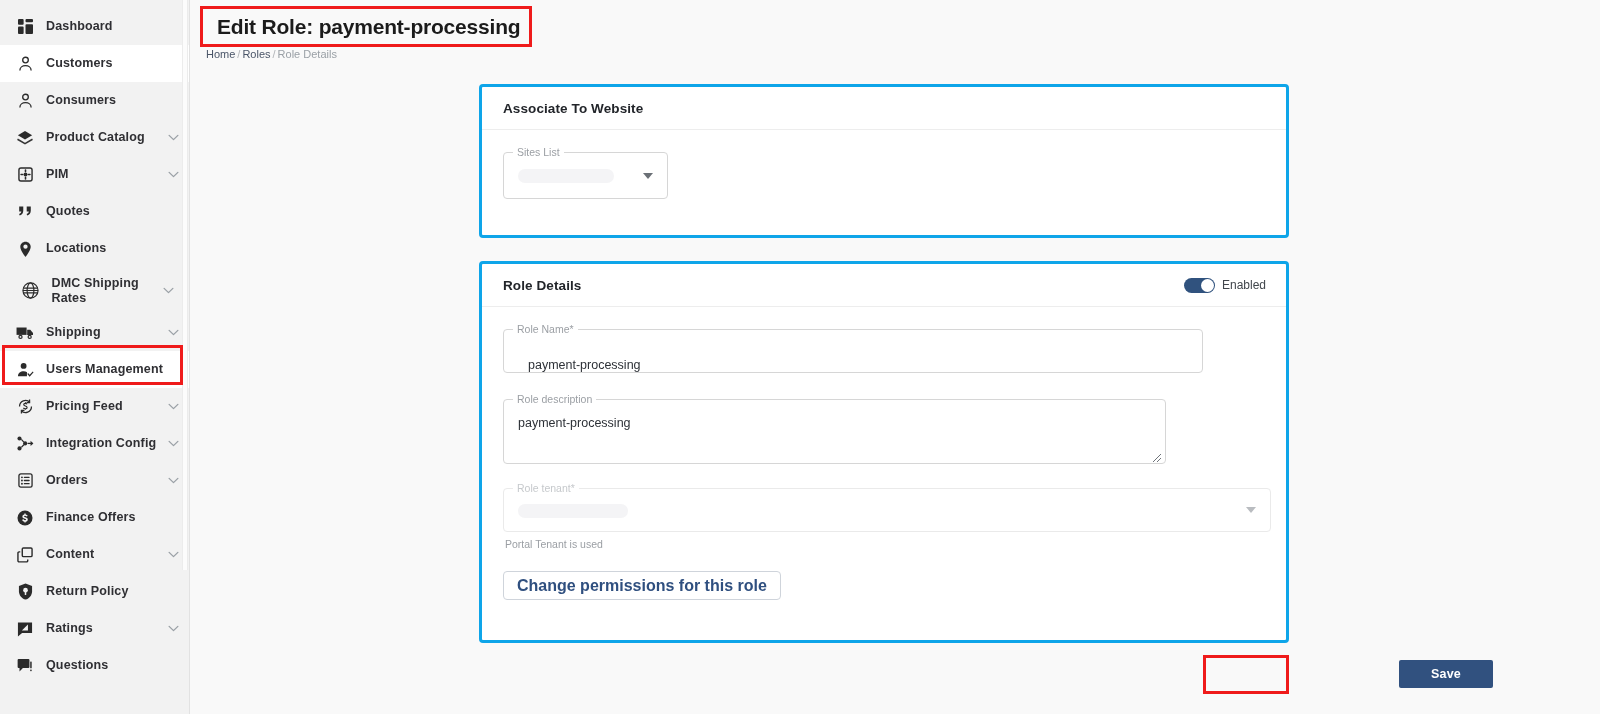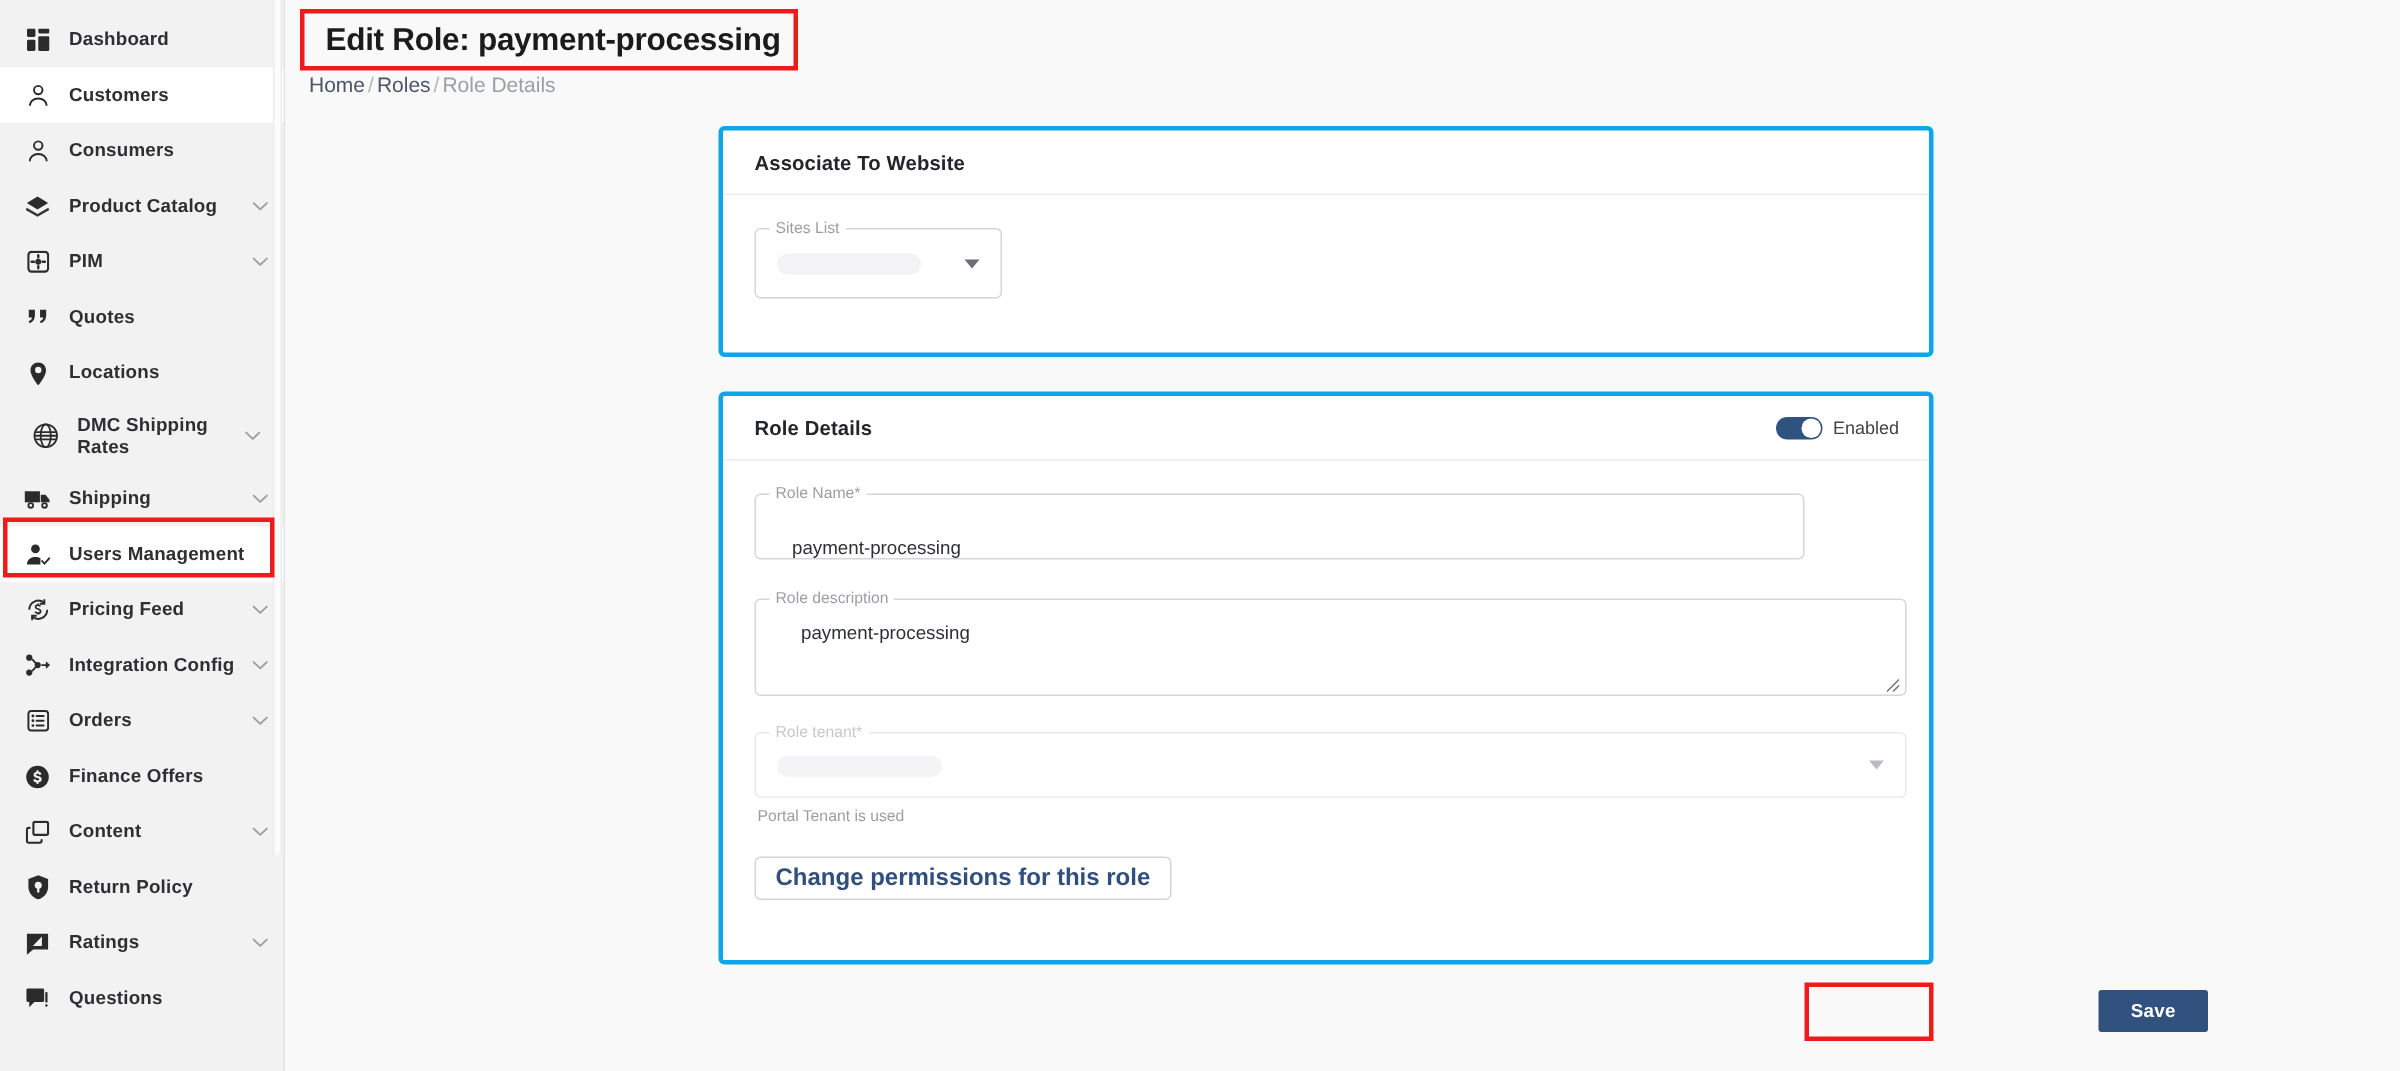--- a/index.html
+++ b/index.html
@@ -100,21 +100,21 @@
     display: inline-block;
     font-size: 21px;
     font-weight: bold;
     color: #1b1b1b;
     letter-spacing: -0.2px;
     padding: 5px 7px 6px 9px;
     margin: 0 0 0 2px;
     text-align: right;
   }
   .breadcrumb {
-    font-size: 14px;
+    font-size: 11px;
     color: #8b8f94;
     padding-left: 16px;
     margin-top: 3px;
   }
   .crumb-link { color: #4a5568; }
   .crumb-sep { color: #b3b6ba; padding: 0 2px; }
   .crumb-cur { color: #9aa0a6; }
 
   
   .card {
@@ -222,21 +222,21 @@
     color: #2f4f7f;
     font-size: 16px;
     font-weight: bold;
     font-family: "Liberation Sans", sans-serif;
     cursor: pointer;
   }
 
   .save-btn {
     position: absolute;
     left: 1209px; top: 660px;
-    width: 73px; height: 28px;
+    width: 94px; height: 28px;
     background: #31517f;
     color: #ffffff;
     border: none;
     border-radius: 2px;
     font-size: 12.5px;
     font-weight: bold;
     font-family: "Liberation Sans", sans-serif;
     cursor: pointer;
     letter-spacing: .2px;
   }
@@ -521,21 +521,21 @@
           <span class="toggle-label">Enabled</span>
         </div>
       </div>
       <div class="card-body">
 
         <div class="field" style="width:700px; height:44px; display:flex; align-items:flex-end;padding-left:10px;">
           <span class="field-legend">Role Name*</span>
           <span class="field-value">payment-processing</span>
         </div>
 
-        <div class="field" style="width:768px; height:65px; margin-top:26px; padding-top:13px;padding-left:16px;">
+        <div class="field" style="width:663px; height:65px; margin-top:26px; padding-top:13px;">
           <span class="field-legend">Role description</span>
           <span class="field-value">payment-processing</span>
           <span class="resize-grip">
             <svg width="12" height="12" viewBox="0 0 12 12">
               <line x1="11" y1="3" x2="3" y2="11" stroke="#6f747a" stroke-width="1"></line>
               <line x1="11" y1="7" x2="7" y2="11" stroke="#6f747a" stroke-width="1"></line>
             </svg>
           </span>
         </div>
 

